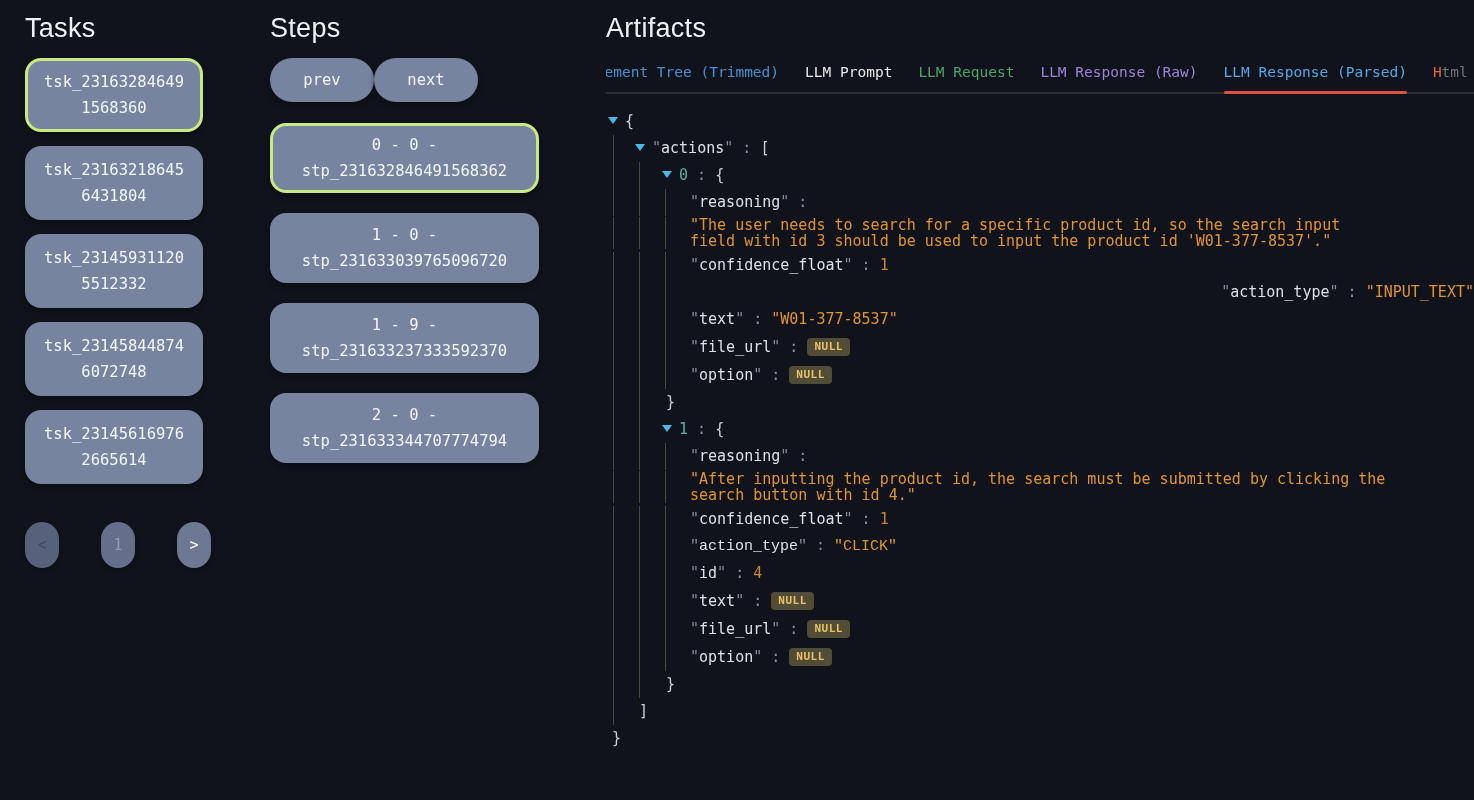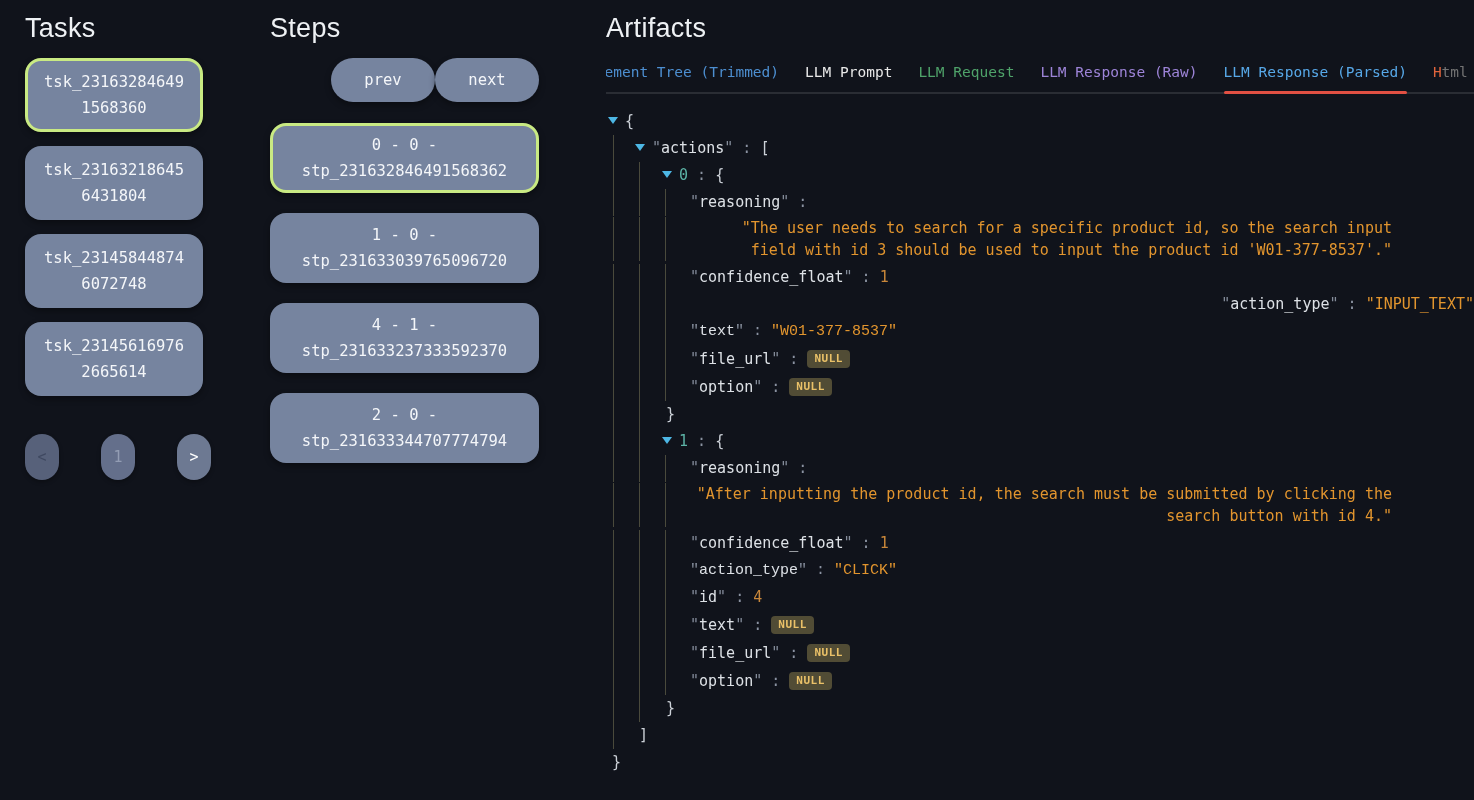--- a/index.html
+++ b/index.html
@@ -22,21 +22,21 @@
 
   .big-btn{display:flex;align-items:center;justify-content:center;width:100%;
        background:var(--button-bg);color:var(--button-text);border:none;border-radius:16px;
        font-family:"DejaVu Sans Mono",monospace;font-size:15.5px;line-height:26px;
        text-align:center;box-shadow:0 3px 6px rgba(0,0,0,.35);cursor:pointer;
        padding:8px 15px;}
   .task-btn{min-height:74px;margin-bottom:14px;word-break:break-all;}
   .step-btn{min-height:70px;margin-bottom:20px;padding:6px 20px;}
   .selected{border:3px solid var(--selected-border);}
 
-  .step-nav{display:flex;justify-content:flex-end;margin-bottom:21px;}
+  .step-nav{display:flex;justify-content:flex-start;margin-bottom:21px;}
   .nav-btn{width:104px;height:44px;border-radius:22px;background:var(--button-bg);
        color:var(--button-text);border:none;font-family:"DejaVu Sans Mono",monospace;
        font-size:15.5px;box-shadow:0 3px 6px rgba(0,0,0,.35);cursor:pointer;}
 
   .pagination{display:flex;justify-content:space-between;width:186px;margin-top:38px;}
   .pg{width:34px;height:46px;border-radius:17px;border:none;cursor:pointer;
       font-family:"DejaVu Sans Mono",monospace;font-size:15px;box-shadow:0 2px 4px rgba(0,0,0,.3);}
   .pg.prev{background:#57617a;color:#3f4961;}
   .pg.cur{background:#646f8b;color:#939db4;}
   .pg.next{background:#6d7992;color:#ffffff;}
@@ -46,21 +46,21 @@
       background:var(--tab-bar-border);}
   .tabs-row{display:flex;gap:26px;margin-left:-19px;white-space:nowrap;
       font-family:"DejaVu Sans Mono",monospace;font-size:14.5px;}
   .tab{padding:6px 0 14px;cursor:pointer;position:relative;}
   .tab.active::after{content:'';position:absolute;left:0;right:0;bottom:0;height:3px;
       background:var(--tab-underline);border-radius:2px;z-index:2;}
 
   .tree{margin-top:14px;font-family:"DejaVu Sans Mono",monospace;font-size:15px;
       color:var(--punct);}
   .trow{position:relative;line-height:27px;min-height:27px;}
-  .trow.str{line-height:22px;max-width:786px;margin:1px 0 3px;word-wrap:break-word;text-align:right;}
+  .trow.str{line-height:16px;max-width:786px;margin:1px 0 3px;word-wrap:break-word;}
   .guide{position:absolute;top:0;bottom:0;width:1px;background:var(--tree-guide);}
   .caret{display:inline-block;width:0;height:0;border-left:5px solid transparent;
       border-right:5px solid transparent;border-top:7px solid var(--caret);
       margin-right:7px;vertical-align:2px;cursor:pointer;}
   .tok-k{color:var(--key-text);}
   .tok-k::before,.tok-k::after{content:'"';color:var(--key-quote);}
   .tok-s{color:var(--string-value);}
   .tok-s::before,.tok-s::after{content:'"';}
   .tok-c{color:var(--colon);}
   .tok-p{color:var(--punct);}
@@ -73,40 +73,41 @@
 </head>
 <body>
 
 <div>
 
   <aside class="tasks-col">
     <h1 class="panel-title">Tasks</h1>
     <div id="tasks-list">
         <button class="big-btn task-btn selected">tsk_231632846491568360</button>
         <button class="big-btn task-btn">tsk_231632186456431804</button>
+        <button class="big-btn task-btn">tsk_231459311205512332</button>
         <button class="big-btn task-btn">tsk_231458448746072748</button>
         <button class="big-btn task-btn">tsk_231456169762665614</button>
       </div>
     <div class="pagination">
       <button class="pg prev">&lt;</button>
       <button class="pg cur">1</button>
       <button class="pg next">&gt;</button>
     </div>
   </aside>
 
   <aside class="steps-col">
     <h1 class="panel-title">Steps</h1>
     <div class="step-nav">
       <button class="nav-btn">prev</button>
       <button class="nav-btn">next</button>
     </div>
     <div id="steps-list">
         <button class="big-btn step-btn selected">0 - 0 - stp_231632846491568362</button>
         <button class="big-btn step-btn">1 - 0 - stp_231633039765096720</button>
-        <button class="big-btn step-btn">4 - 1 - stp_231633237333592370</button>
+        <button class="big-btn step-btn">1 - 9 - stp_231633237333592370</button>
         <button class="big-btn step-btn">2 - 0 - stp_231633344707774794</button>
       </div>
   </aside>
 
   <main class="artifacts">
     <h1 class="panel-title">Artifacts</h1>
     <div class="tabbar">
       <div class="tabs-row" id="tabs-row">
           <div class="tab" style="color: rgb(77, 143, 209);">Element Tree (Trimmed)</div>
           <div class="tab" style="color: rgb(232, 232, 232);">LLM Prompt</div>
@@ -117,21 +118,21 @@
         </div>
     </div>
     <div class="tree" id="tree">
         <div class="trow" style="padding-left: 2px;"><span class="caret"></span><span class="tok-p">{</span></div>
         <div class="trow" style="padding-left: 29px;"><i class="guide" style="left: 7px;"></i><span class="caret"></span><span class="tok-k">actions</span><span class="tok-c"> : </span><span class="tok-p">[</span></div>
         <div class="trow" style="padding-left: 56px;"><i class="guide" style="left: 7px;"></i><i class="guide" style="left: 33px;"></i><span class="caret"></span><span class="tok-i">0</span><span class="tok-c"> : </span><span class="tok-p">{</span></div>
         <div class="trow" style="padding-left: 84px;"><i class="guide" style="left: 7px;"></i><i class="guide" style="left: 33px;"></i><i class="guide" style="left: 59px;"></i><span class="tok-k">reasoning</span><span class="tok-c"> :</span></div>
         <div class="trow str" style="padding-left: 84px;"><i class="guide" style="left: 7px;"></i><i class="guide" style="left: 33px;"></i><i class="guide" style="left: 59px;"></i><span class="tok-s">The user needs to search for a specific product id, so the search input field with id 3 should be used to input the product id 'W01-377-8537'.</span></div>
         <div class="trow" style="padding-left: 84px;"><i class="guide" style="left: 7px;"></i><i class="guide" style="left: 33px;"></i><i class="guide" style="left: 59px;"></i><span class="tok-k">confidence_float</span><span class="tok-c"> : </span><span class="tok-n">1</span></div>
         <div class="trow" style="padding-left: 84px; text-align: right;"><i class="guide" style="left: 7px;"></i><i class="guide" style="left: 33px;"></i><i class="guide" style="left: 59px;"></i><span class="tok-k">action_type</span><span class="tok-c"> : </span><span class="tok-s">INPUT_TEXT</span></div>
-        <div class="trow" style="padding-left: 84px; font-family: Liberation Mono, monospace;"><i class="guide" style="left: 7px;"></i><i class="guide" style="left: 33px;"></i><i class="guide" style="left: 59px;"></i><span class="tok-k">text</span><span class="tok-c"> : </span><span class="tok-s">W01-377-8537</span></div>
+        <div class="trow" style="padding-left: 84px;"><i class="guide" style="left: 7px;"></i><i class="guide" style="left: 33px;"></i><i class="guide" style="left: 59px;"></i><span class="tok-k">text</span><span class="tok-c"> : </span><span class="tok-s">W01-377-8537</span></div>
         <div class="trow" style="padding-left: 84px;"><i class="guide" style="left: 7px;"></i><i class="guide" style="left: 33px;"></i><i class="guide" style="left: 59px;"></i><span class="tok-k">file_url</span><span class="tok-c"> : </span><span class="tok-null">NULL</span></div>
         <div class="trow" style="padding-left: 84px;"><i class="guide" style="left: 7px;"></i><i class="guide" style="left: 33px;"></i><i class="guide" style="left: 59px;"></i><span class="tok-k">option</span><span class="tok-c"> : </span><span class="tok-null">NULL</span></div>
         <div class="trow" style="padding-left: 60px;"><i class="guide" style="left: 7px;"></i><i class="guide" style="left: 33px;"></i><span class="tok-p">}</span></div>
         <div class="trow" style="padding-left: 56px;"><i class="guide" style="left: 7px;"></i><i class="guide" style="left: 33px;"></i><span class="caret"></span><span class="tok-i">1</span><span class="tok-c"> : </span><span class="tok-p">{</span></div>
         <div class="trow" style="padding-left: 84px;"><i class="guide" style="left: 7px;"></i><i class="guide" style="left: 33px;"></i><i class="guide" style="left: 59px;"></i><span class="tok-k">reasoning</span><span class="tok-c"> :</span></div>
         <div class="trow str" style="padding-left: 84px;"><i class="guide" style="left: 7px;"></i><i class="guide" style="left: 33px;"></i><i class="guide" style="left: 59px;"></i><span class="tok-s">After inputting the product id, the search must be submitted by clicking the search button with id 4.</span></div>
         <div class="trow" style="padding-left: 84px;"><i class="guide" style="left: 7px;"></i><i class="guide" style="left: 33px;"></i><i class="guide" style="left: 59px;"></i><span class="tok-k">confidence_float</span><span class="tok-c"> : </span><span class="tok-n">1</span></div>
         <div class="trow" style="padding-left: 84px; font-family: Liberation Mono, monospace;"><i class="guide" style="left: 7px;"></i><i class="guide" style="left: 33px;"></i><i class="guide" style="left: 59px;"></i><span class="tok-k">action_type</span><span class="tok-c"> : </span><span class="tok-s">CLICK</span></div>
         <div class="trow" style="padding-left: 84px;"><i class="guide" style="left: 7px;"></i><i class="guide" style="left: 33px;"></i><i class="guide" style="left: 59px;"></i><span class="tok-k">id</span><span class="tok-c"> : </span><span class="tok-n">4</span></div>
         <div class="trow" style="padding-left: 84px;"><i class="guide" style="left: 7px;"></i><i class="guide" style="left: 33px;"></i><i class="guide" style="left: 59px;"></i><span class="tok-k">text</span><span class="tok-c"> : </span><span class="tok-null">NULL</span></div>

